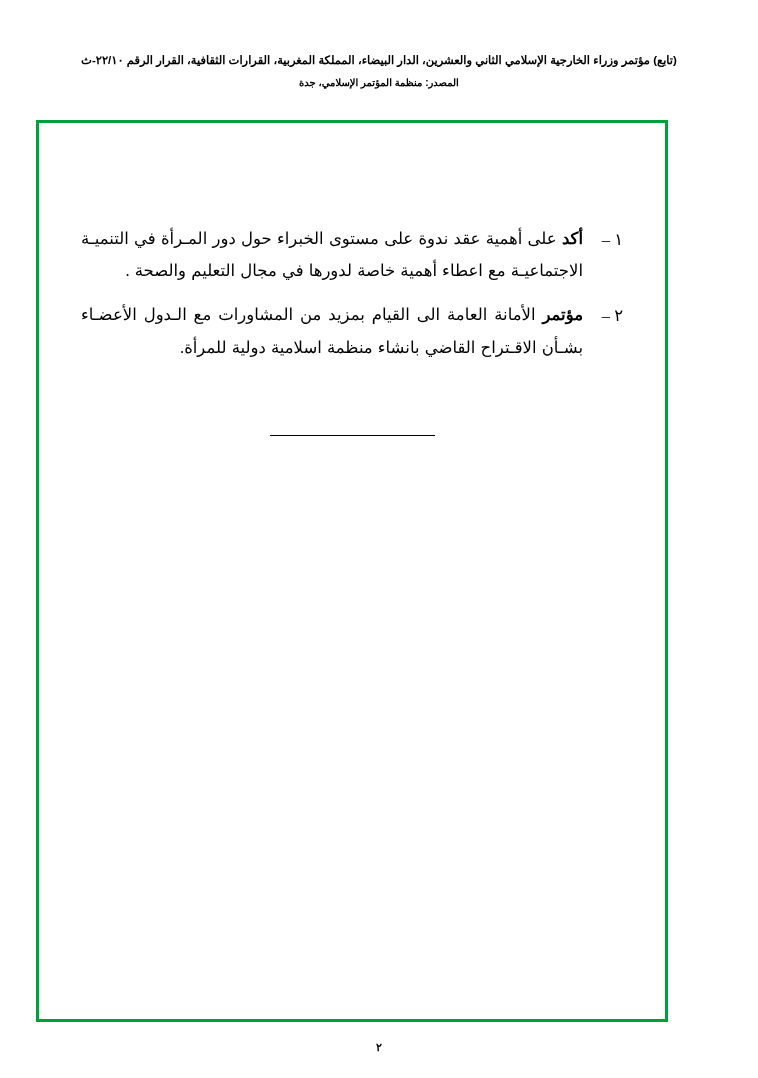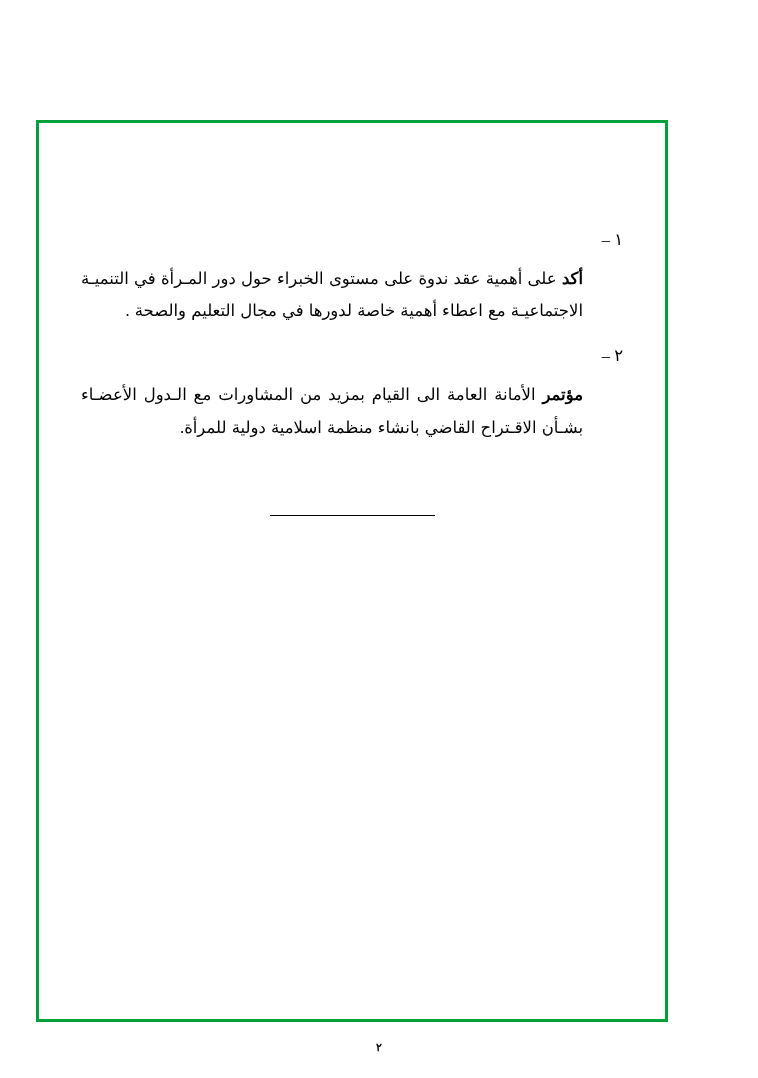--- a/index.html
+++ b/index.html
@@ -83,21 +83,20 @@
     padding-top: 1px;
     white-space: nowrap;
   }
   .clause-text {
     flex: 1 1 auto;
     font-size: 16.5px;
     line-height: 1.95;
     text-align: justify;
     text-align-last: right;
     word-spacing: 1px;
-    margin-top: 40px;
   }
   .clause-text b {
     font-weight: bold;
     letter-spacing: 1px;
   }
 
   
   .end-rule-wrap {
     margin-top: 58px;
     text-align: center;
@@ -119,20 +118,24 @@
     font-family: "Liberation Sans", sans-serif;
     font-size: 11px;
     font-weight: bold;
   }
 </style>
 </head>
 <body>
 
 <div class="page">
 
+  <div class="doc-header">
+    <div class="header-line-1">(تابع) مؤتمر وزراء الخارجية الإسلامي الثاني والعشرين، الدار البيضاء، المملكة المغربية، القرارات الثقافية، القرار الرقم ٢٢/١٠-ث</div>
+    <div class="header-line-2">المصدر: منظمة المؤتمر الإسلامي، جدة</div>
+  </div>
 
   <div class="content-frame">
 
     <div class="resolution-body">
 
       <div class="clause">
         <div class="clause-number">١ –</div>
         <div class="clause-text">
           <b>أكد</b>
           <span>على أهمية عقد ندوة على مستوى الخبراء حول دور المـرأة في التنميـة الاجتماعيـة مع اعطاء أهمية خاصة لدورها في مجال التعليم والصحة .</span>

